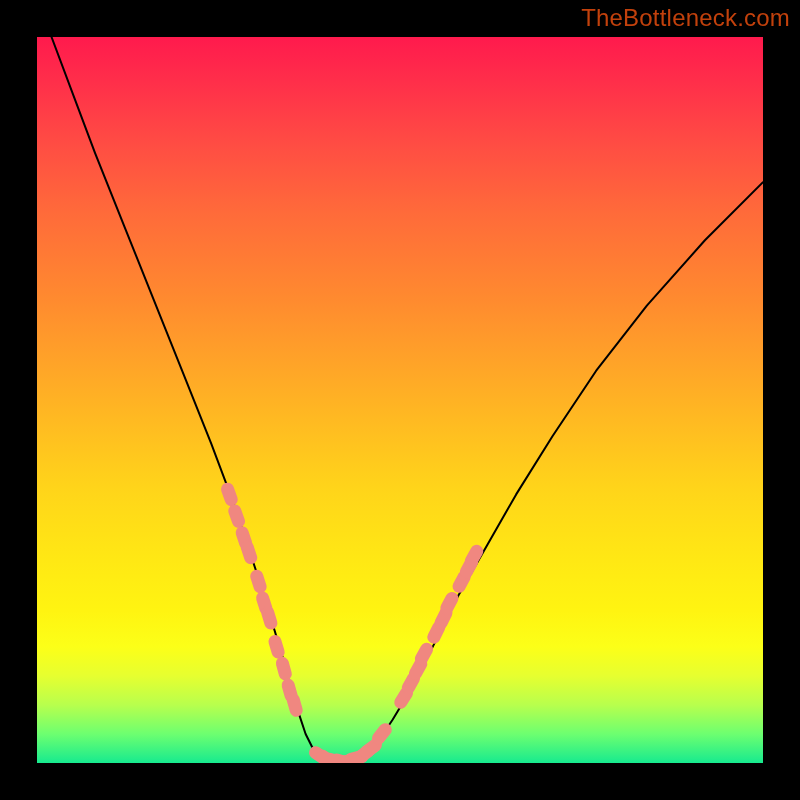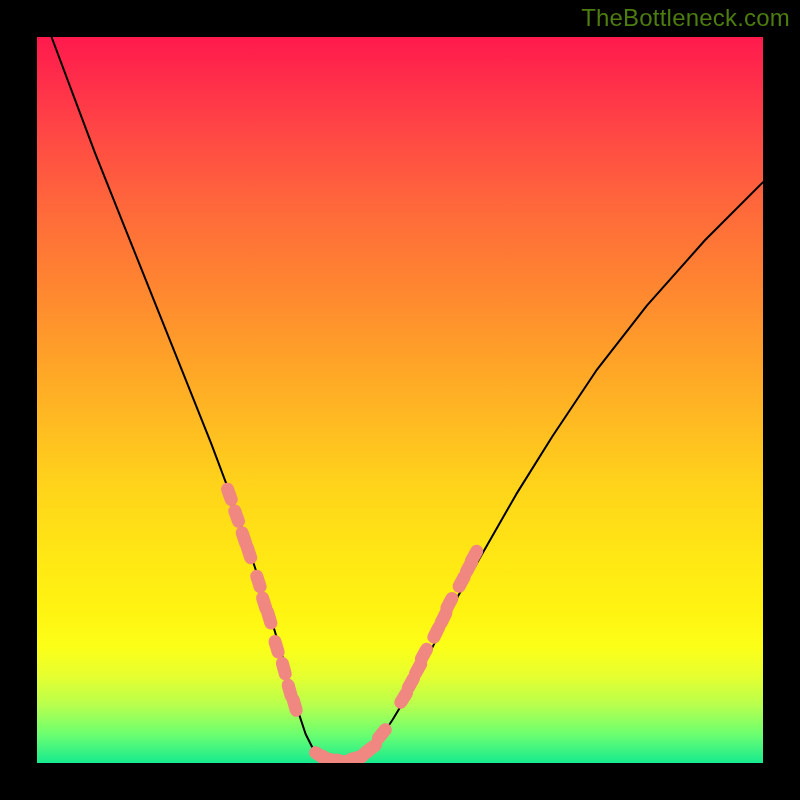--- a/index.html
+++ b/index.html
@@ -10,21 +10,21 @@
     height: 800px;
     background: #000;
   }
   .watermark {
     position: absolute;
     top: 4px;
     right: 10px;
     font-family: Arial, Helvetica, sans-serif;
     font-size: 24px;
     font-weight: 500;
-    color: #4d7c0f;
+    color: #c2410c;
     z-index: 10;
     letter-spacing: 0.2px;
   }
   .plot-area {
     position: absolute;
     left: 37px;
     top: 37px;
     width: 726px;
     height: 726px;
     overflow: hidden;

